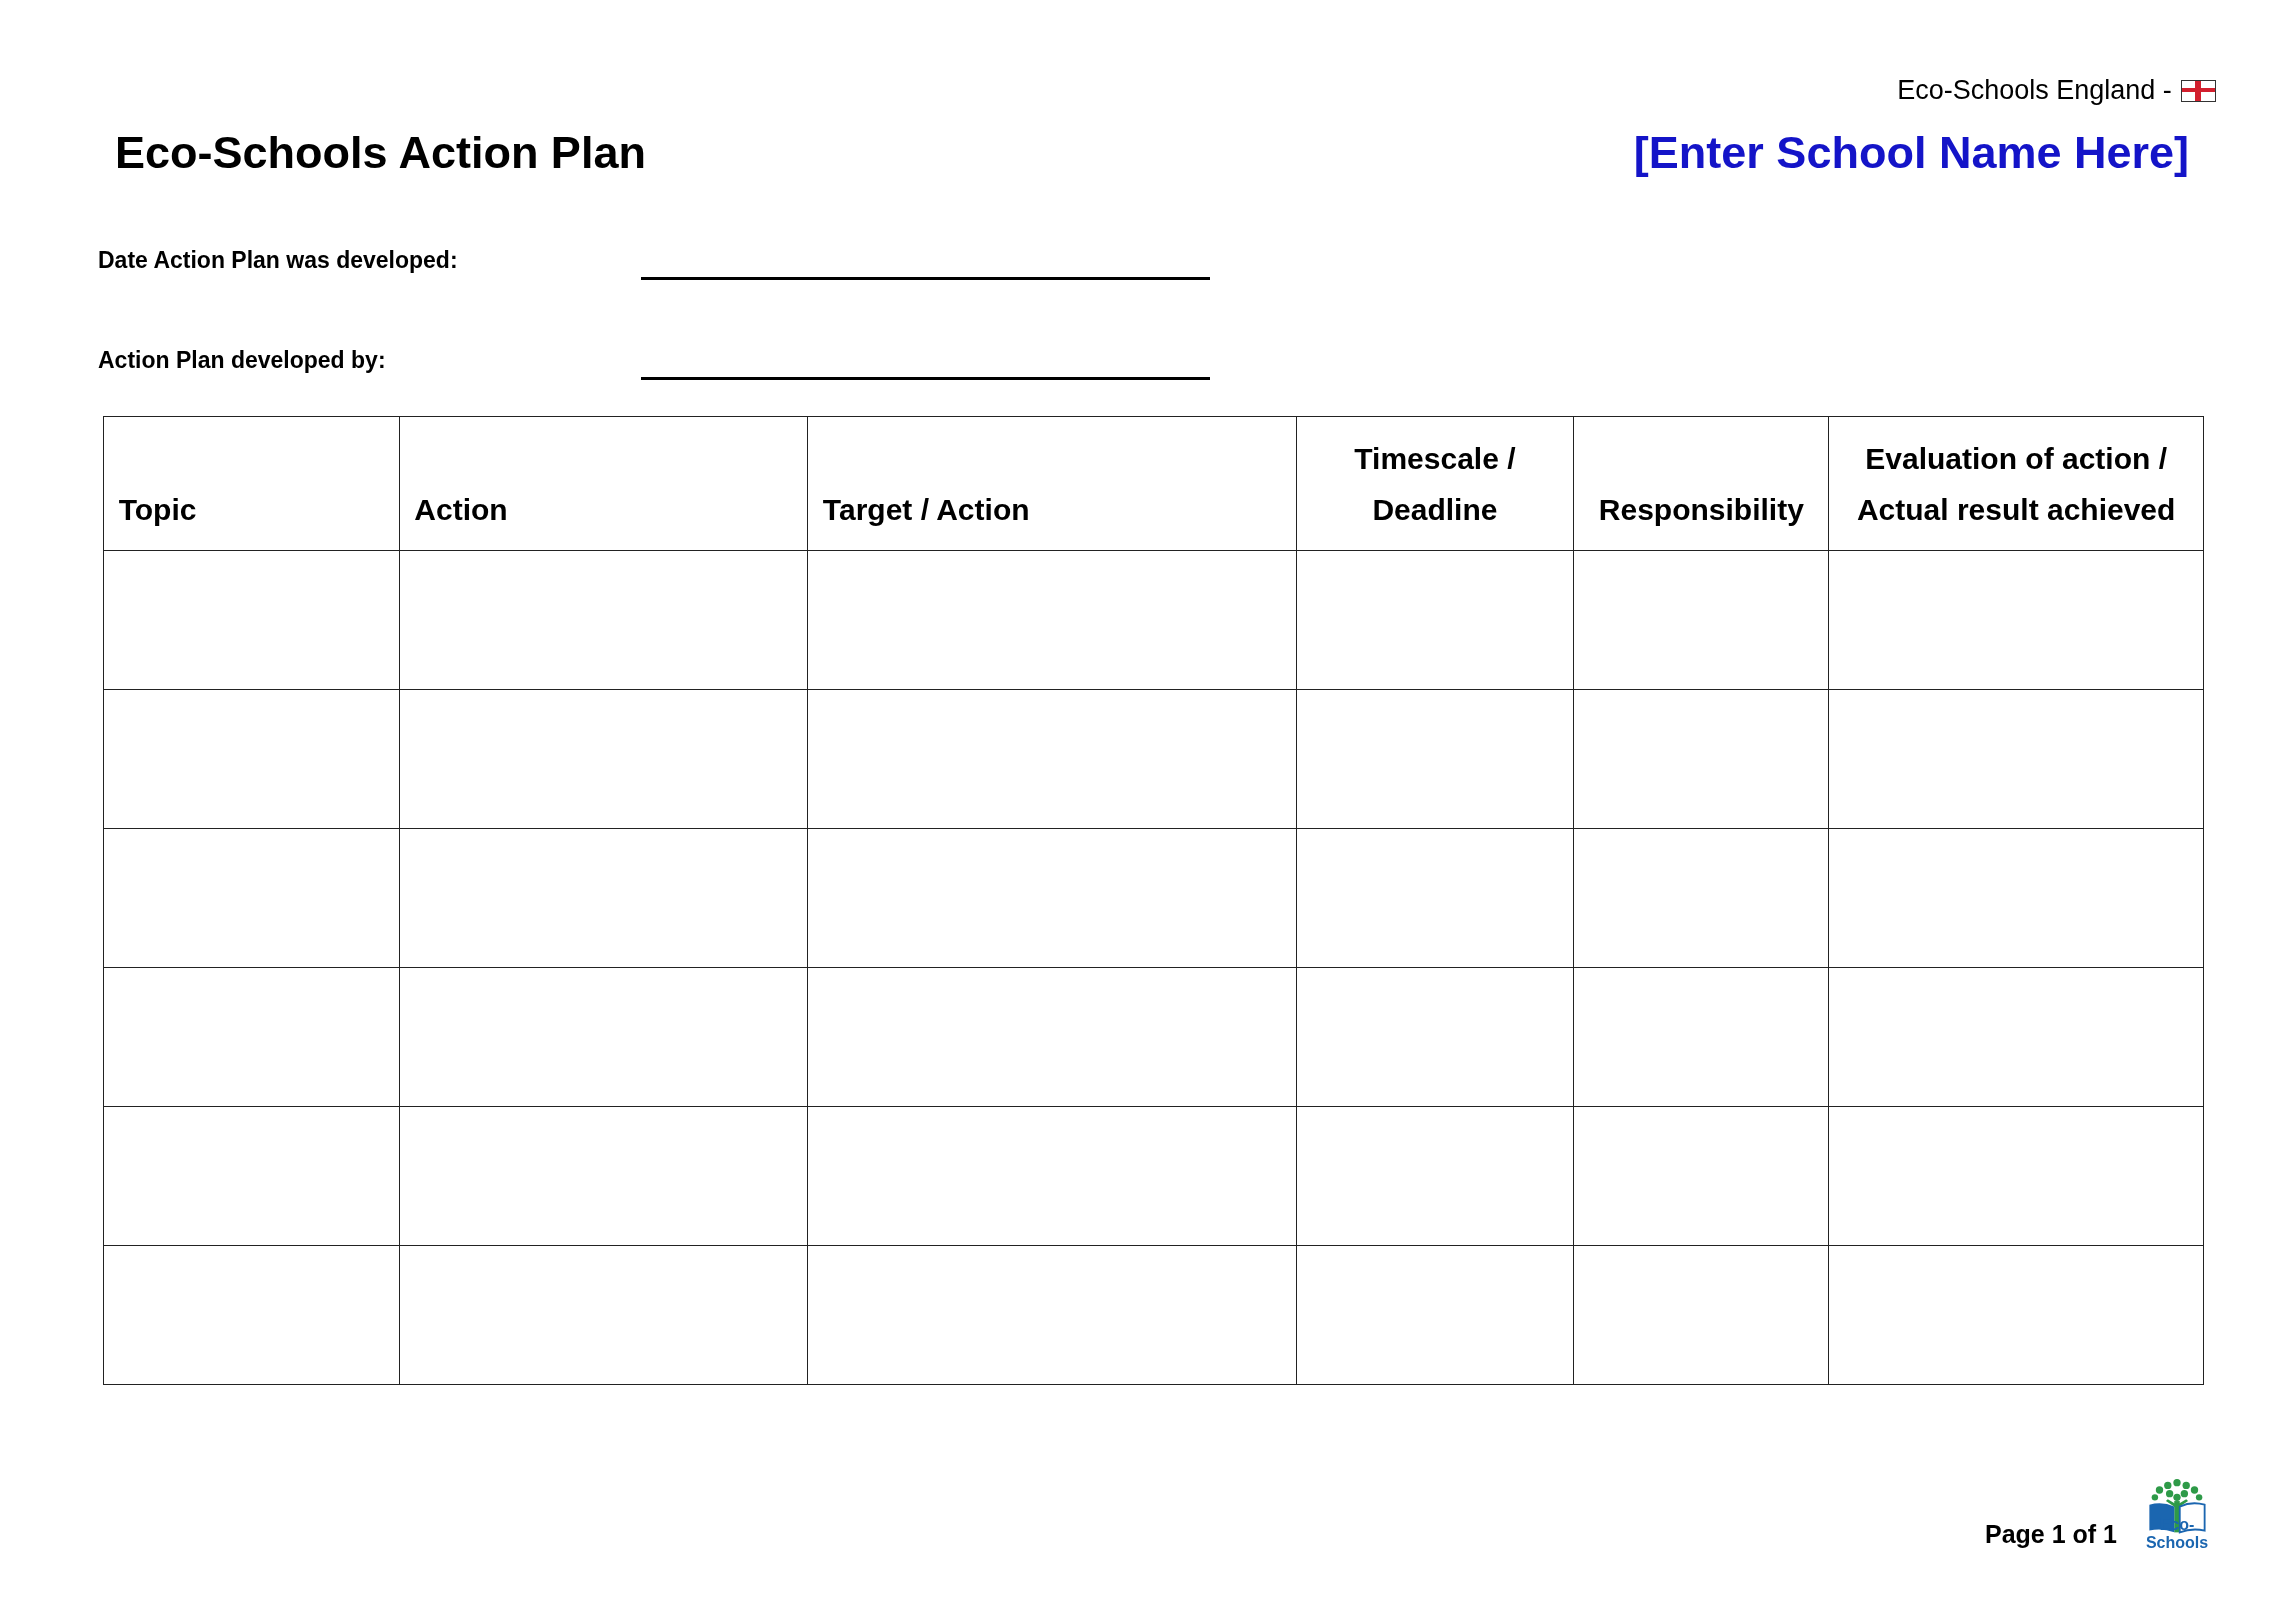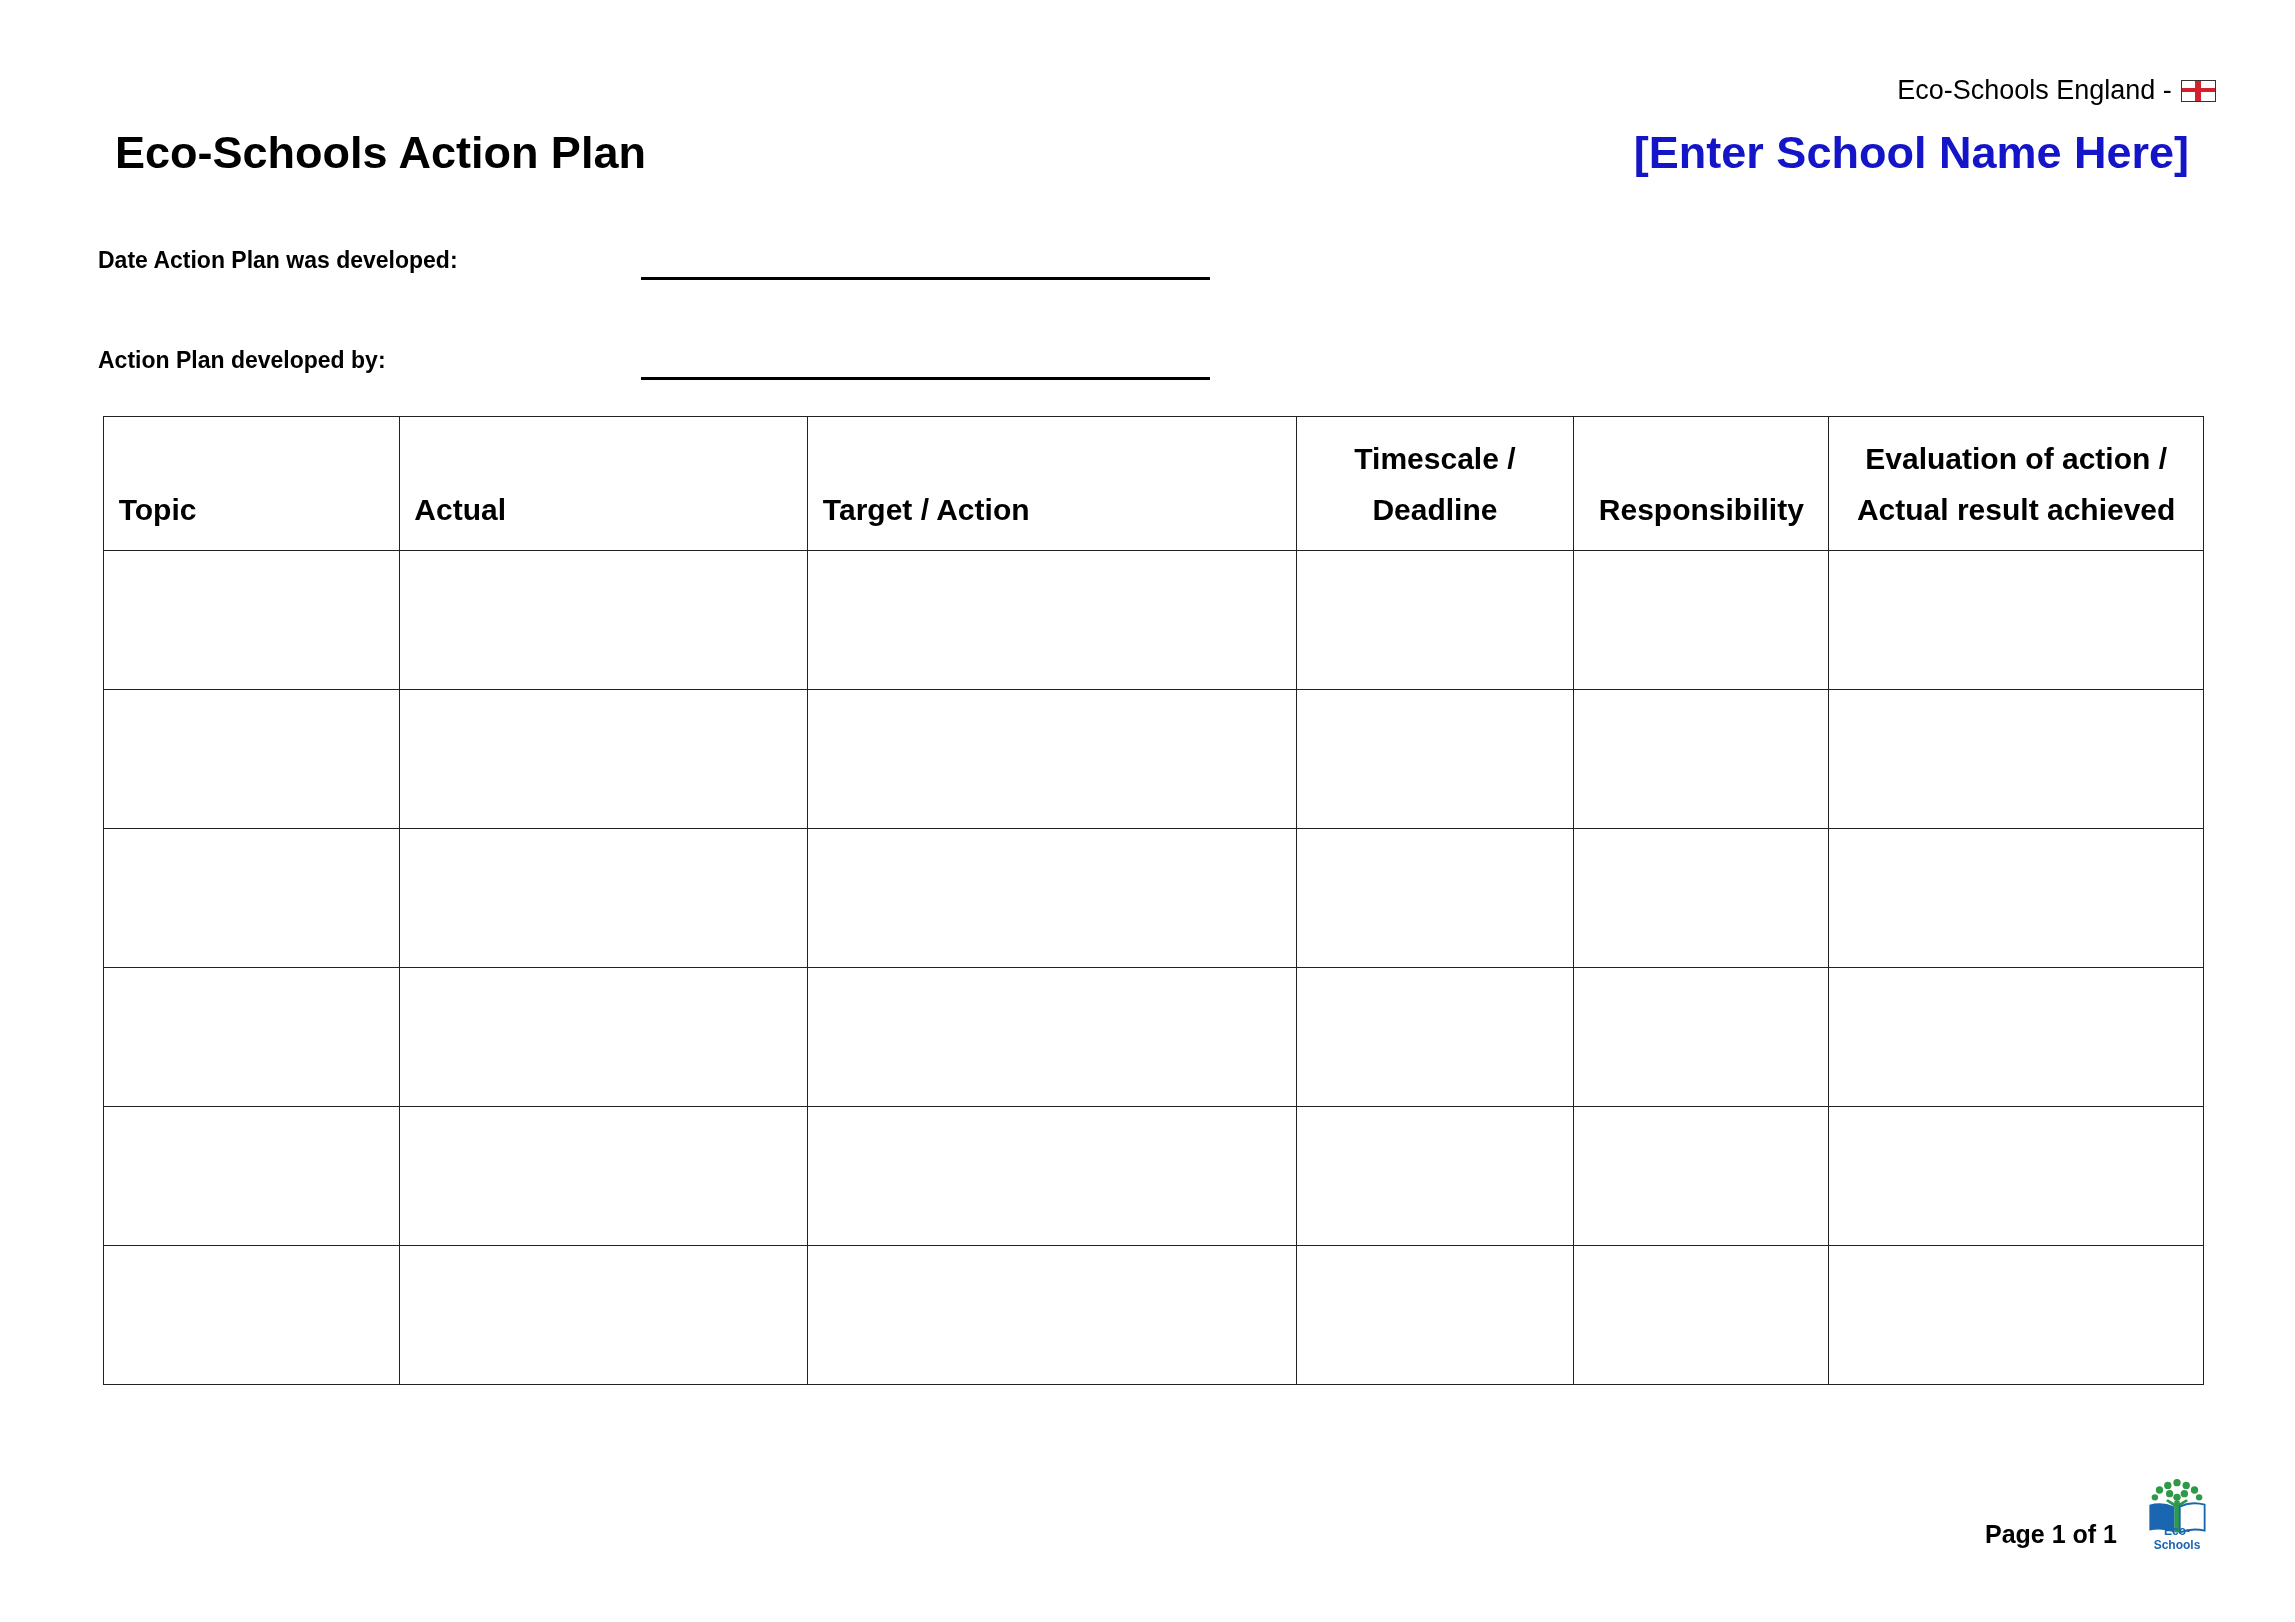--- a/index.html
+++ b/index.html
@@ -15,21 +15,21 @@
   .label { left:98px; font-size:23px; font-weight:bold; }
   .line { left:641px; width:569px; height:2.8px; background:#000; }
   table.plan { position:absolute; left:103px; top:416px; width:2101px; border-collapse:collapse; }
   table.plan th, table.plan td { border:1.8px solid #222; padding:0; }
   table.plan th { height:118px; font-size:30px; font-weight:bold; vertical-align:bottom; padding:0 14.7px 14.7px 14.7px; line-height:51px; }
   table.plan th.l { text-align:left; }
   table.plan th.c { text-align:center; }
   table.plan td { height:138px; }
   .footer { left:1985px; top:1520px; font-size:25px; font-weight:bold; }
   .logo { left:2142px; top:1477px; width:70px; height:75px; }
-  .logo-text { position:absolute; left:0; right:0; bottom:0; text-align:center; font-size:12px; color:#1b66b0; font-weight:bold; }
+  .logo-text { position:absolute; left:0; right:0; bottom:0; text-align:center; font-size:16px; color:#1b66b0; font-weight:bold; }
 </style>
 </head>
 <body>
 
 <div class="region-top">
   <span>Eco-Schools England -</span>
   <span class="flag">
       <span class="h"></span>
       <span class="v"></span>
     </span>
@@ -49,21 +49,21 @@
     <col style="width:296px">
       <col style="width:409px">
       <col style="width:489px">
     <col style="width:278px">
       <col style="width:255px">
       <col style="width:375px">
   </colgroup>
   <thead>
     <tr>
       <th class="l"><span>Topic</span></th>
-      <th class="l"><span>Actual</span></th>
+      <th class="l"><span>Action</span></th>
       <th class="l"><span>Target / Action</span></th>
       <th class="c"><span>Timescale /</span><br><span>Deadline</span></th>
       <th class="c"><span>Responsibility</span></th>
       <th class="c"><span>Evaluation of action /</span><br><span>Actual result achieved</span></th>
     </tr>
   </thead>
   <tbody>
     <tr>
       <td></td>
         <td></td>

